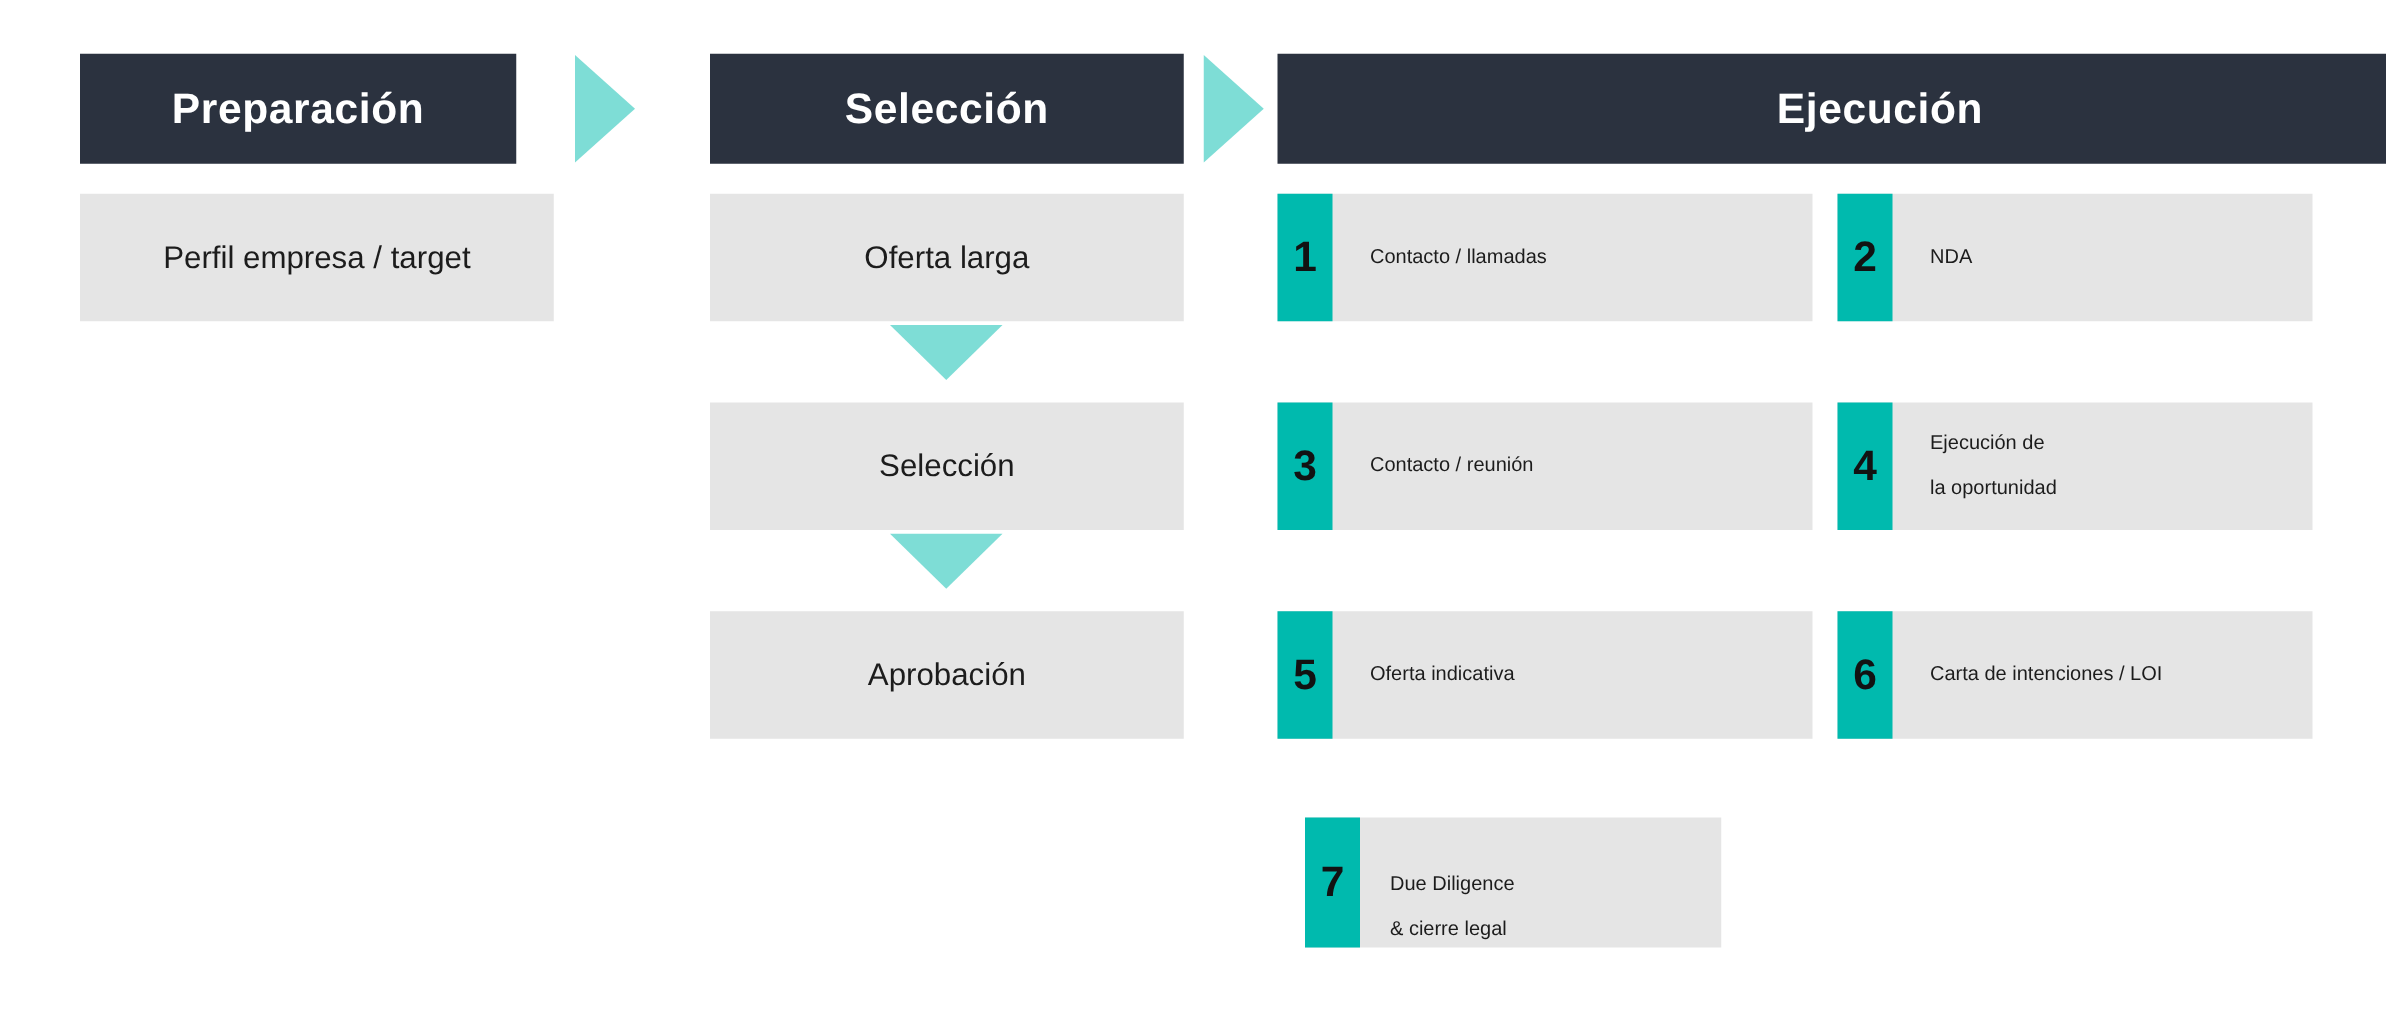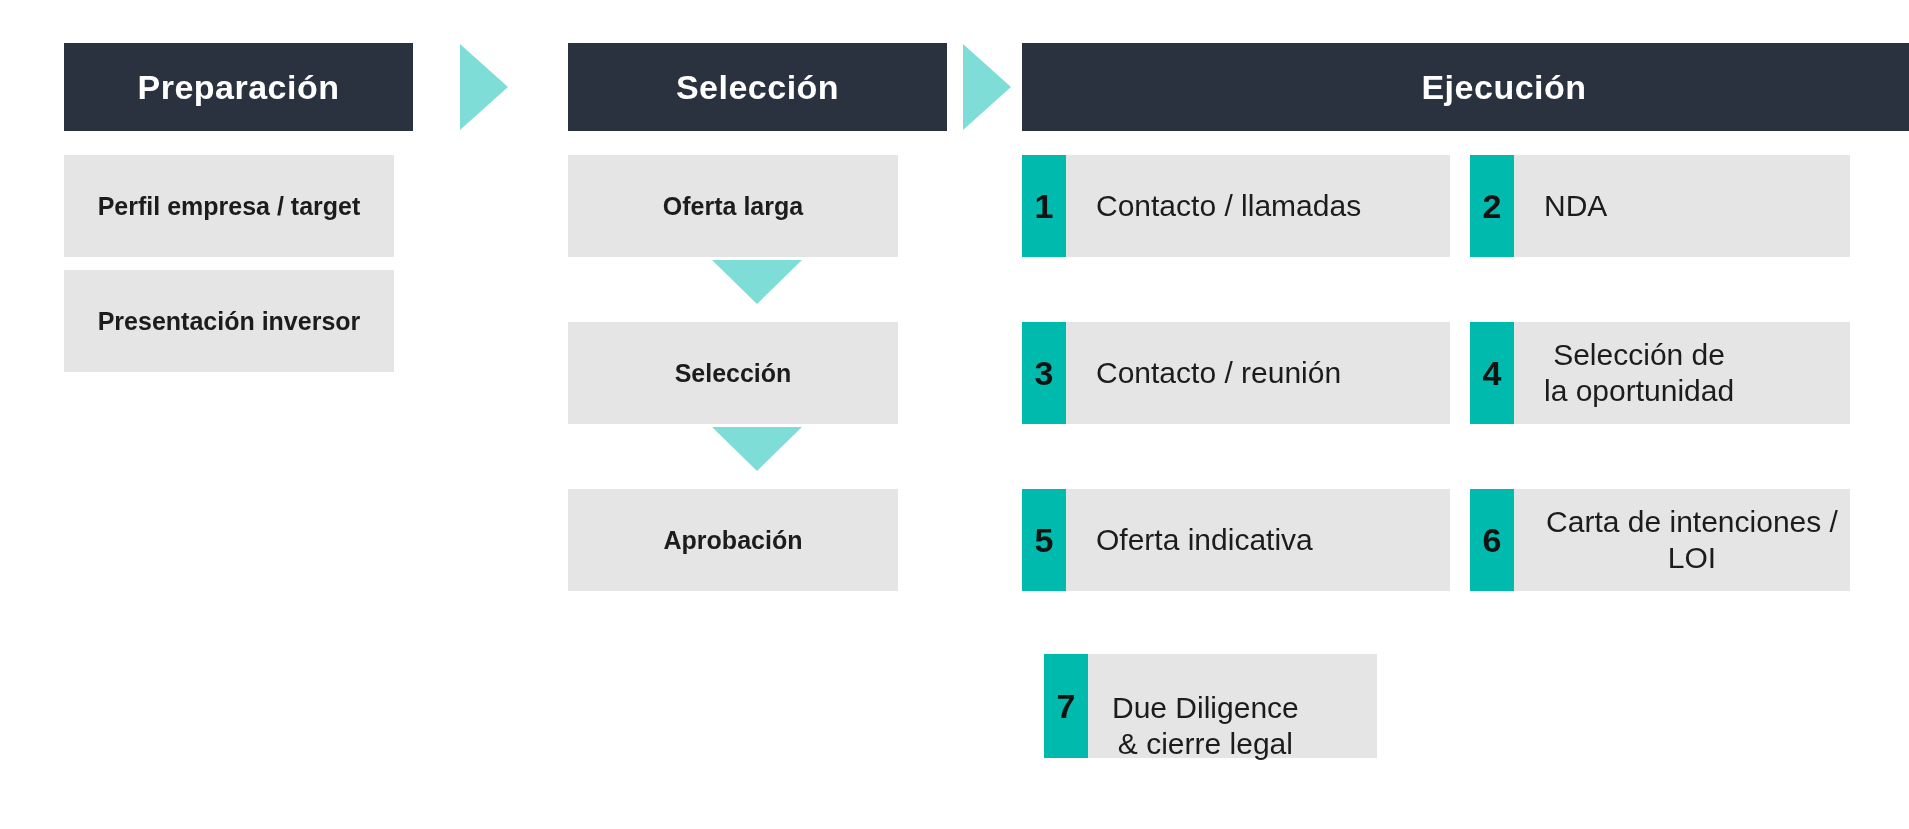--- a/index.html
+++ b/index.html
@@ -49,21 +49,21 @@
     border-top:44px solid var(--teal_light);
   }
   .ad-1{top:260px;}
   .ad-2{top:427px;}
   .plain-box{
     position:absolute;
     background:var(--box_gray);
     color:var(--body_text);
     display:flex;align-items:center;justify-content:center;
     font-size:25px;
-    height:102px;width:330px;font-weight:bold;
+    height:102px;width:379px;
   }
   .pb-c1{left:64px;}
   .pb-c2{left:568px;}
   .step-box{
     position:absolute;
     background:var(--box_gray);
     display:flex;align-items:stretch;
     height:102px;
   }
   .step-tab{
@@ -71,23 +71,22 @@
     background:var(--teal);
     color:#121212;
     display:flex;align-items:center;justify-content:center;
     font-size:34px;font-weight:bold;
   }
   .step-label{
     flex:1;
     display:flex;align-items:center;
     padding-left:30px;padding-right:10px;
     color:var(--body_text);
-    font-size:30px;line-height:36px;
+    font-size:16px;line-height:36px;
     white-space:pre-line;
-    text-align:center;
   }
   .sb-1{left:1022px;top:155px;width:428px;}
   .sb-2{left:1470px;top:155px;width:380px;}
   .sb-3{left:1022px;top:322px;width:428px;}
   .sb-4{left:1470px;top:322px;width:380px;}
   .sb-5{left:1022px;top:489px;width:428px;}
   .sb-6{left:1470px;top:489px;width:380px;}
   .sb-7{left:1044px;top:654px;width:333px;height:104px;}
   .sb-7 .step-label{padding-left:24px;margin-top:39px;}
 </style>
@@ -96,21 +95,20 @@
 
 <div class="canvas">
 
   <div class="stage-header hdr-prep">Preparación</div>
   <div class="arrow-right ar-1"></div>
   <div class="stage-header hdr-sel">Selección</div>
   <div class="arrow-right ar-2"></div>
   <div class="stage-header hdr-eje">Ejecución</div>
 
   <div class="plain-box pb-c1" style="top:155px;">Perfil empresa / target</div>
-  <div class="plain-box pb-c1" style="top:270px;">Presentación inversor</div>
 
   <div class="plain-box pb-c2" style="top:155px;">Oferta larga</div>
   <div class="arrow-down ad-1"></div>
   <div class="plain-box pb-c2" style="top:322px;">Selección</div>
   <div class="arrow-down ad-2"></div>
   <div class="plain-box pb-c2" style="top:489px;">Aprobación</div>
 
   <div class="step-box sb-1">
     <div class="step-tab">1</div>
     <div class="step-label">Contacto / llamadas</div>
@@ -118,21 +116,21 @@
   <div class="step-box sb-2">
     <div class="step-tab">2</div>
     <div class="step-label">NDA</div>
   </div>
   <div class="step-box sb-3">
     <div class="step-tab">3</div>
     <div class="step-label">Contacto / reunión</div>
   </div>
   <div class="step-box sb-4">
     <div class="step-tab">4</div>
-    <div class="step-label">Selección de
+    <div class="step-label">Ejecución de
 la oportunidad</div>
   </div>
   <div class="step-box sb-5">
     <div class="step-tab">5</div>
     <div class="step-label">Oferta indicativa</div>
   </div>
   <div class="step-box sb-6">
     <div class="step-tab">6</div>
     <div class="step-label">Carta de intenciones / LOI</div>
   </div>

